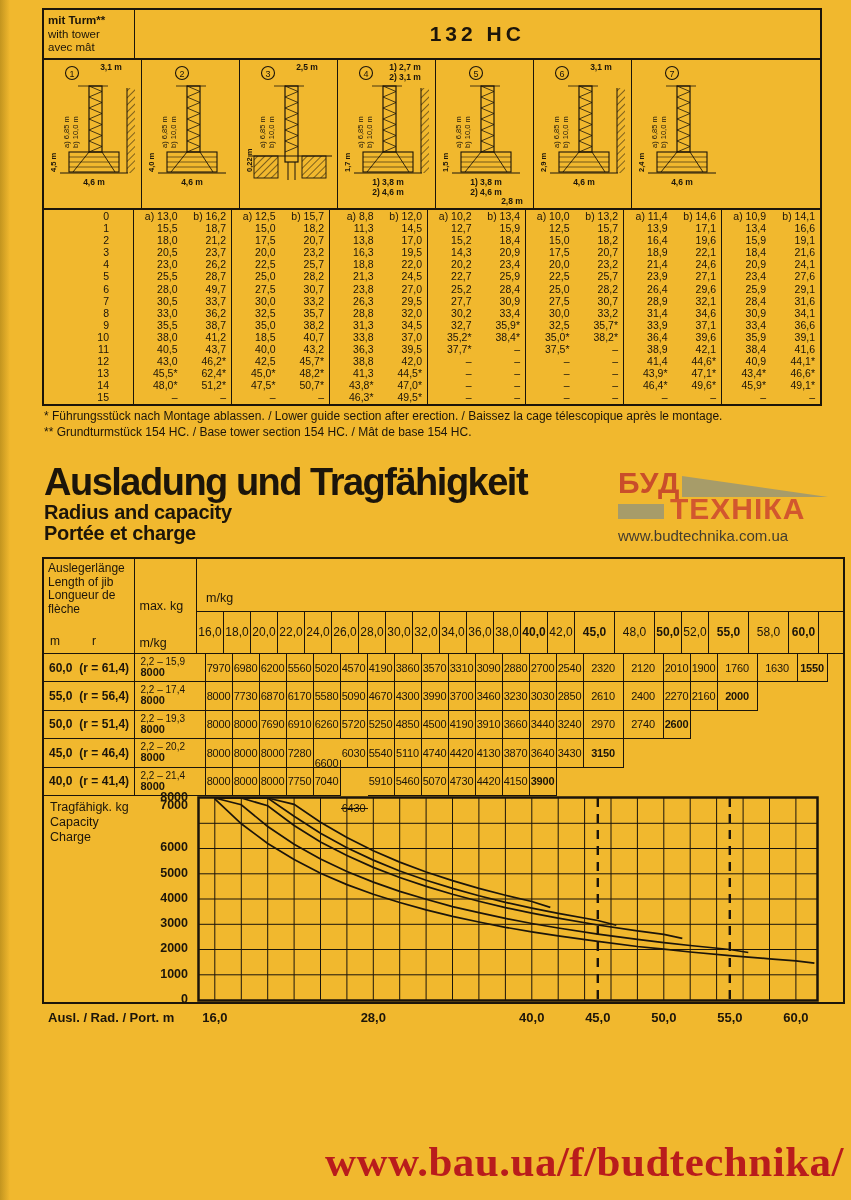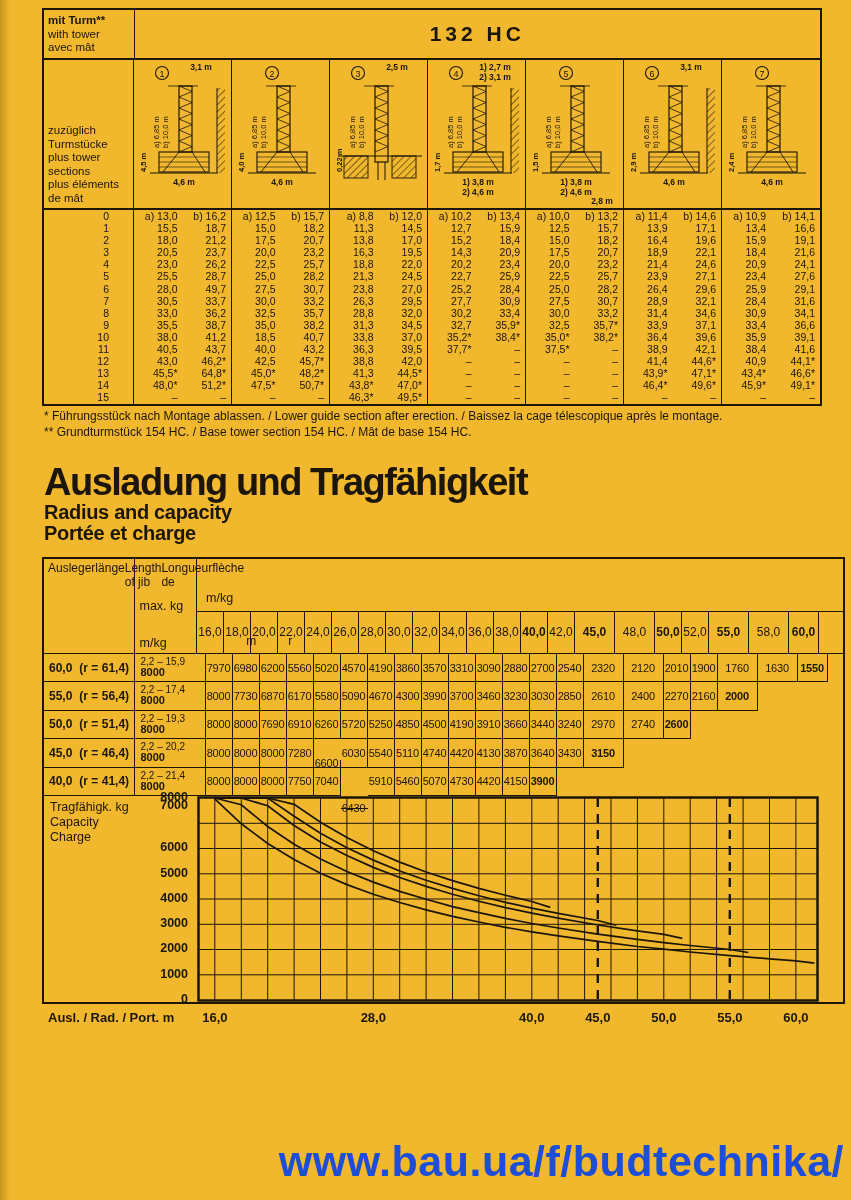--- a/index.html
+++ b/index.html
@@ -53,21 +53,21 @@
   .logo .teh { position:absolute; left:54px; top:26px; font-size:30px;
                font-weight:bold; letter-spacing:1px; }
   .logo .url { position:absolute; left:2px; top:61px; font-size:15px; }
 
   
   .ctable { position:absolute; left:42px; top:557px; width:803px; height:447px;
             border:2px solid #1c150a; }
   .c-header { display:flex; height:95px; border-bottom:1.5px solid #1c150a; }
   .c-corner { width:90.5px; border-right:1.5px solid #1c150a;
               padding:3px 4px; font-size:12px; line-height:13.5px;
-              display:flex; }
+              display:flex; flex-direction:column; }
   .c-mr { margin-top:auto; display:flex; padding-bottom:2px; }
   .c-mr span:first-child { padding-left:2px; }
   .c-mr span:last-child { padding-left:32px; }
   .c-maxkg { width:62.5px; border-right:1.5px solid #1c150a; position:relative;
              font-size:12.5px; }
   .c-maxkg .mk1 { position:absolute; left:5px; top:40px; }
   .c-maxkg .mk2 { position:absolute; left:5px; bottom:3px; }
   .c-right { flex:1; display:flex; flex-direction:column; }
   .c-mkg { height:52.5px; border-bottom:1.5px solid #1c150a;
            font-size:12.5px; display:flex; align-items:flex-end;
@@ -115,28 +115,20 @@
   <div class="ttable">
     <div class="t-head">
       <div class="t-corner">
         <div class="b1">mit Turm**</div>
         <div>with tower</div>
         <div>avec mât</div>
       </div>
       <div class="t-model">132 HC</div>
     </div>
     <div class="t-diagrams">
-      <div class="t-dleft">
-        <div>zuzüglich</div>
-        <div>Turmstücke</div>
-        <div>plus tower</div>
-        <div>sections</div>
-        <div>plus éléments</div>
-        <div>de mât</div>
-      </div>
       <div id="diagCells" style="display:flex; flex:1;">
           <div class="t-dcell"><svg width="96" height="146" viewBox="0 0 96 146" fill="#1c150a">
               <defs>
                 <pattern id="h0" width="5" height="5" patternUnits="userSpaceOnUse" patternTransform="rotate(45)">
                   <line x1="0" y1="0" x2="0" y2="5" stroke="#1c150a" stroke-width="1.1"></line>
                 </pattern>
               </defs>
               <circle cx="28" cy="13" r="6.5" fill="none" stroke="#1c150a" stroke-width="1.1"></circle>
               <text x="28" y="16.5" font-size="9" text-anchor="middle">1</text>
               <text x="67" y="10" font-size="8.5" font-weight="bold" text-anchor="middle">3,1 m</text>
@@ -373,21 +365,21 @@
             <div class="t-pair">
               <span>40,5</span>
               <span>43,7</span>
             </div>
             <div class="t-pair">
               <span>43,0</span>
               <span>46,2*</span>
             </div>
             <div class="t-pair">
               <span>45,5*</span>
-              <span>64,8*</span>
+              <span>62,4*</span>
             </div>
             <div class="t-pair">
               <span>48,0*</span>
               <span>51,2*</span>
             </div>
             <div class="t-pair">
               <span>–</span>
               <span>–</span>
             </div>
           </div>
@@ -795,20 +787,29 @@
     <div>*  Führungsstück nach Montage ablassen. / Lower guide section after erection. / Baissez la cage télescopique après le montage.</div>
     <div>** Grundturmstück 154 HC. / Base tower section 154 HC. / Mât de base 154 HC.</div>
   </div>
 
   <div class="title">
     <h1>Ausladung und Tragfähigkeit</h1>
     <div class="sub">Radius and capacity</div>
     <div class="sub">Portée et charge</div>
   </div>
 
+  <div class="logo">
+    <div class="bud" style="color: rgb(201, 78, 42);">БУД</div>
+    <svg class="wedge" width="148" height="26">
+      <polygon points="0,24 0,3 146,24" fill="#a79c69"></polygon>
+    </svg>
+    <div class="square" style="background: rgb(167, 156, 105);"></div>
+    <div class="teh" style="color: rgb(210, 87, 46);">ТЕХНІКА</div>
+    <div class="url" style="color: rgb(67, 60, 47);">www.budtechnika.com.ua</div>
+  </div>
 
   <div class="ctable">
     <div class="c-header">
       <div class="c-corner">
         <div>Auslegerlänge</div>
         <div>Length of jib</div>
         <div>Longueur de</div>
         <div>flèche</div>
         <div class="c-mr">
           <span>m</span>
@@ -1048,14 +1049,14 @@
     <span class="xlabel">Ausl. / Rad. / Port. m</span>
   <span class="xtick" style="left: 148.846px;">16,0</span>
       <span class="xtick" style="left: 307.308px;">28,0</span>
       <span class="xtick" style="left: 465.769px;">40,0</span>
       <span class="xtick" style="left: 531.795px;">45,0</span>
       <span class="xtick" style="left: 597.821px;">50,0</span>
       <span class="xtick" style="left: 663.846px;">55,0</span>
       <span class="xtick" style="left: 729.872px;">60,0</span>
     </div>
 
-  <div class="watermark" style="color: #1d4ed8;">www.bau.ua/f/budtechnika/</div>
+  <div class="watermark" style="color: #b91c1c; font-family: Liberation Serif, serif;">www.bau.ua/f/budtechnika/</div>
 </div>
 
 </body></html>

